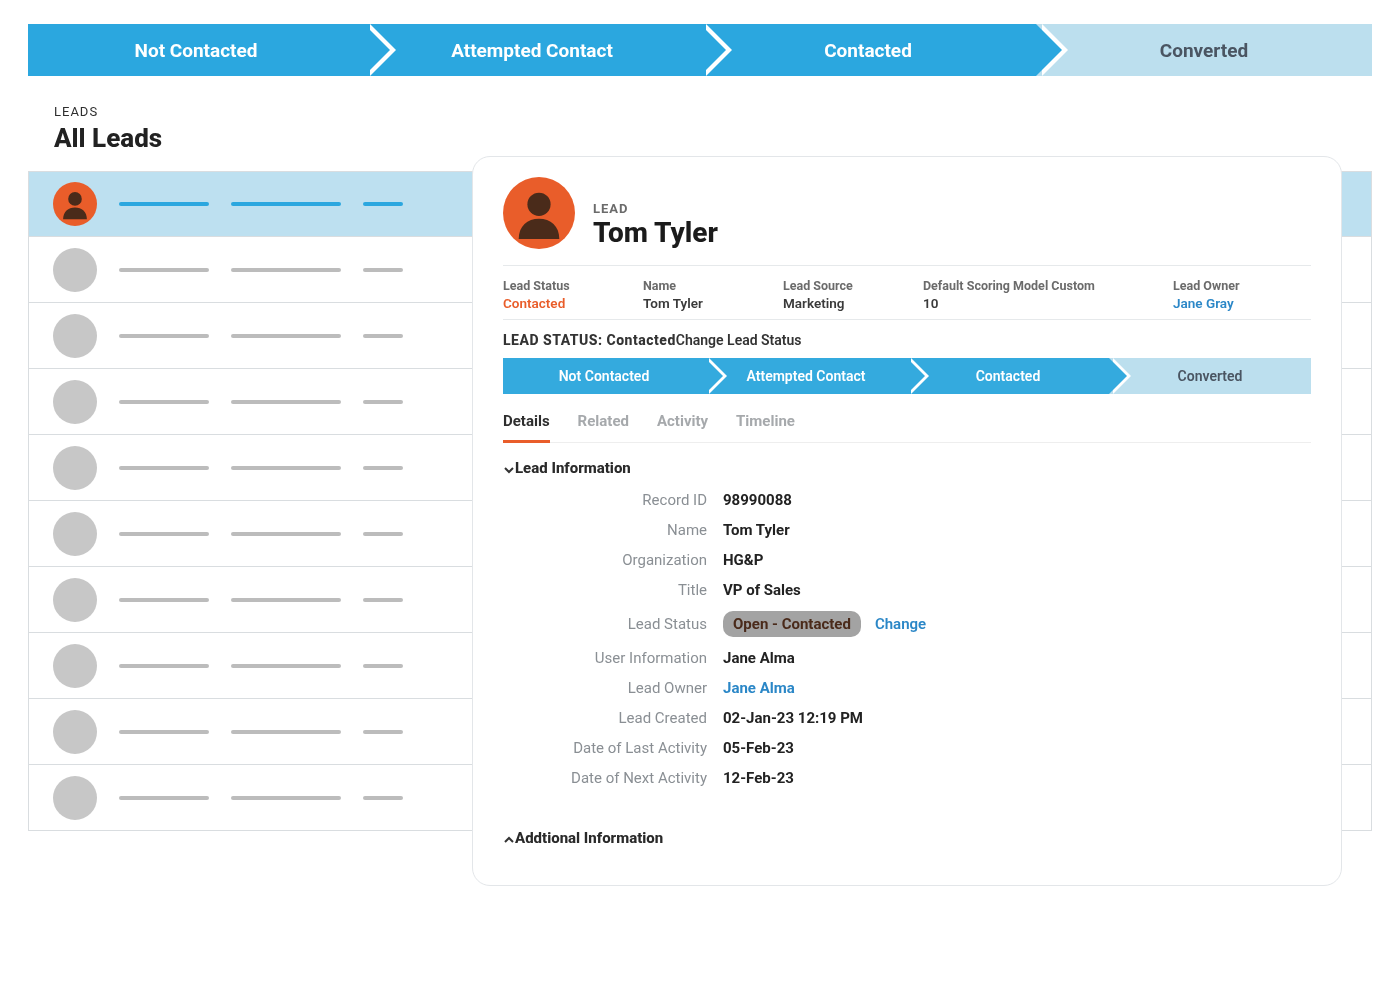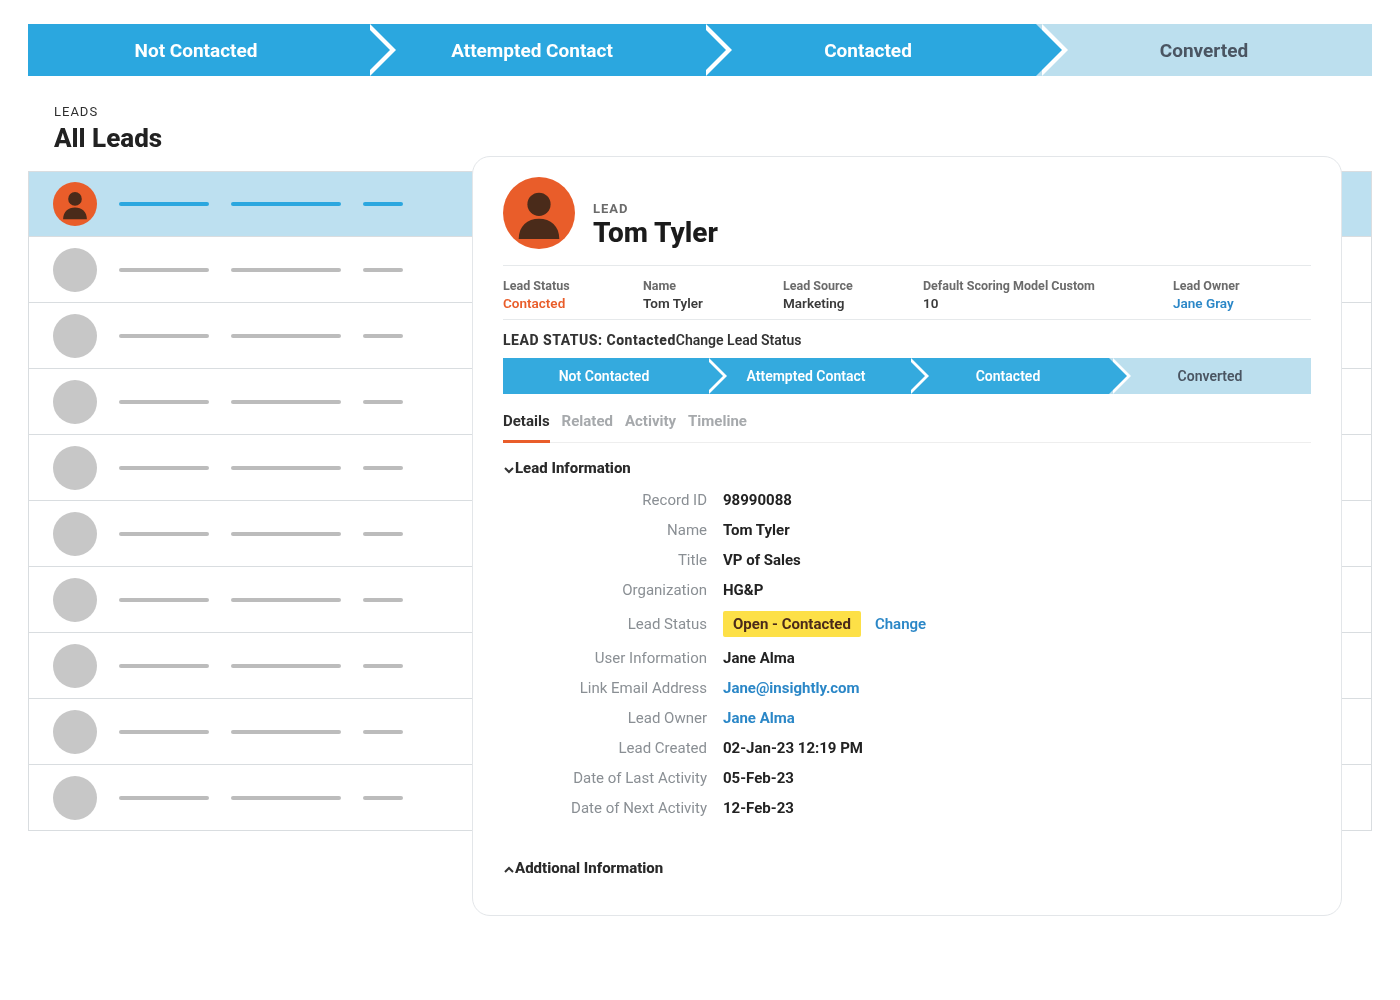--- a/index.html
+++ b/index.html
@@ -73,34 +73,34 @@
   }
   .mini-stage::before {
     content:""; position:absolute; right:-22px; top:0; width:0; height:0;
     border-top:18px solid transparent; border-bottom:18px solid transparent;
     border-left:18px solid #fff; z-index:1;
   }
   .mini-stage:last-child::after, .mini-stage:last-child::before { display:none; }
   .mini-stage.inactive::after { border-left-color:#bcdfee; }
 
   
-  .tabs { display:flex; gap:12px; padding:14px 0 0; border-bottom:1px solid #eee; }
+  .tabs { display:flex; gap:28px; padding:14px 0 0; border-bottom:1px solid #eee; }
   .tab { font-size:15px; font-weight:700; color:#a6a9ac; padding:4px 0 10px; cursor:pointer; }
   .tab.active { color:#2e2e2e; border-bottom:3px solid #e95d2a; margin-bottom:-1px; }
 
   
   .section-header { display:flex; align-items:center; padding:16px 0 8px; font-size:15px; font-weight:800; color:#2a2a2a; cursor:pointer; }
   .chevron { width:12px; height:12px; display:inline-block; }
 
   .field-grid { }
   .field-row { display:flex; align-items:center; padding:6px 0; }
   .field-label { width:220px; text-align:right; padding-right:16px; font-size:15px; color:#8a8f94; }
   .field-value { font-size:15px; font-weight:700; color:#222; display:flex; align-items:center; gap:14px; }
   .field-value.link { color:#2b87c7; font-weight:700; }
-  .badge-open { background:#fde047; color:#4a2a1a; font-weight:700; padding:4px 10px; border-radius:2px; }
+  .badge-open { background:#a3a3a3; color:#4a2a1a; font-weight:700; padding:4px 10px; border-radius:10px; }
   .change-link { color:#2b87c7; font-weight:600; cursor:pointer; }
 
 </style>
 </head>
 <body>
 
 <div class="canvas">
 
   <div class="pipeline">
     <div class="stage">
@@ -270,41 +270,37 @@
     <div class="field-grid">
       <div class="field-row">
         <div class="field-label">Record ID</div>
         <div class="field-value">98990088</div>
       </div>
       <div class="field-row">
         <div class="field-label">Name</div>
         <div class="field-value">Tom Tyler</div>
       </div>
       <div class="field-row">
+        <div class="field-label">Organization</div>
+        <div class="field-value">HG&amp;P</div>
+      </div>
+      <div class="field-row">
         <div class="field-label">Title</div>
         <div class="field-value">VP of Sales</div>
-      </div>
-      <div class="field-row">
-        <div class="field-label">Organization</div>
-        <div class="field-value">HG&amp;P</div>
       </div>
       <div class="field-row">
         <div class="field-label">Lead Status</div>
         <div class="field-value">
           <span class="badge-open">Open - Contacted</span>
           <span class="change-link">Change</span>
         </div>
       </div>
       <div class="field-row">
         <div class="field-label">User Information</div>
         <div class="field-value">Jane Alma</div>
-      </div>
-      <div class="field-row">
-        <div class="field-label">Link Email Address</div>
-        <div class="field-value link">Jane@insightly.com</div>
       </div>
       <div class="field-row">
         <div class="field-label">Lead Owner</div>
         <div class="field-value link">Jane Alma</div>
       </div>
       <div class="field-row">
         <div class="field-label">Lead Created</div>
         <div class="field-value">02-Jan-23 12:19 PM</div>
       </div>
       <div class="field-row">

